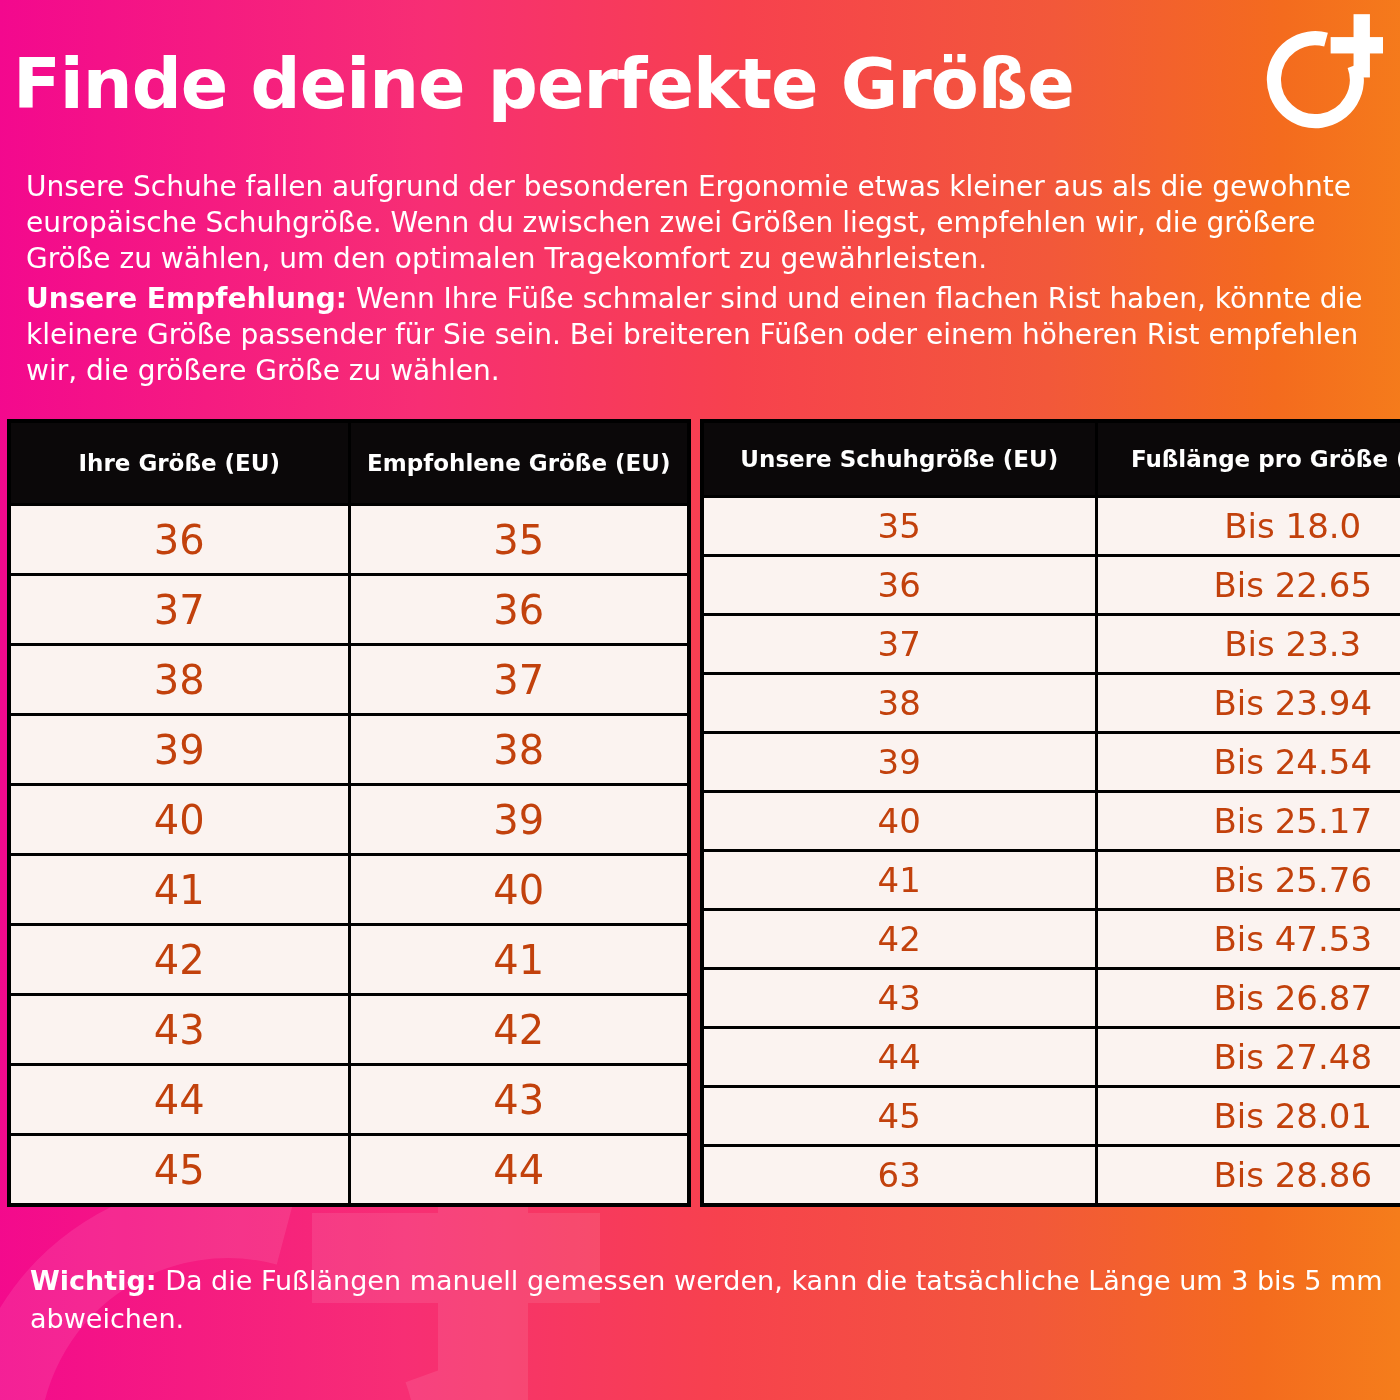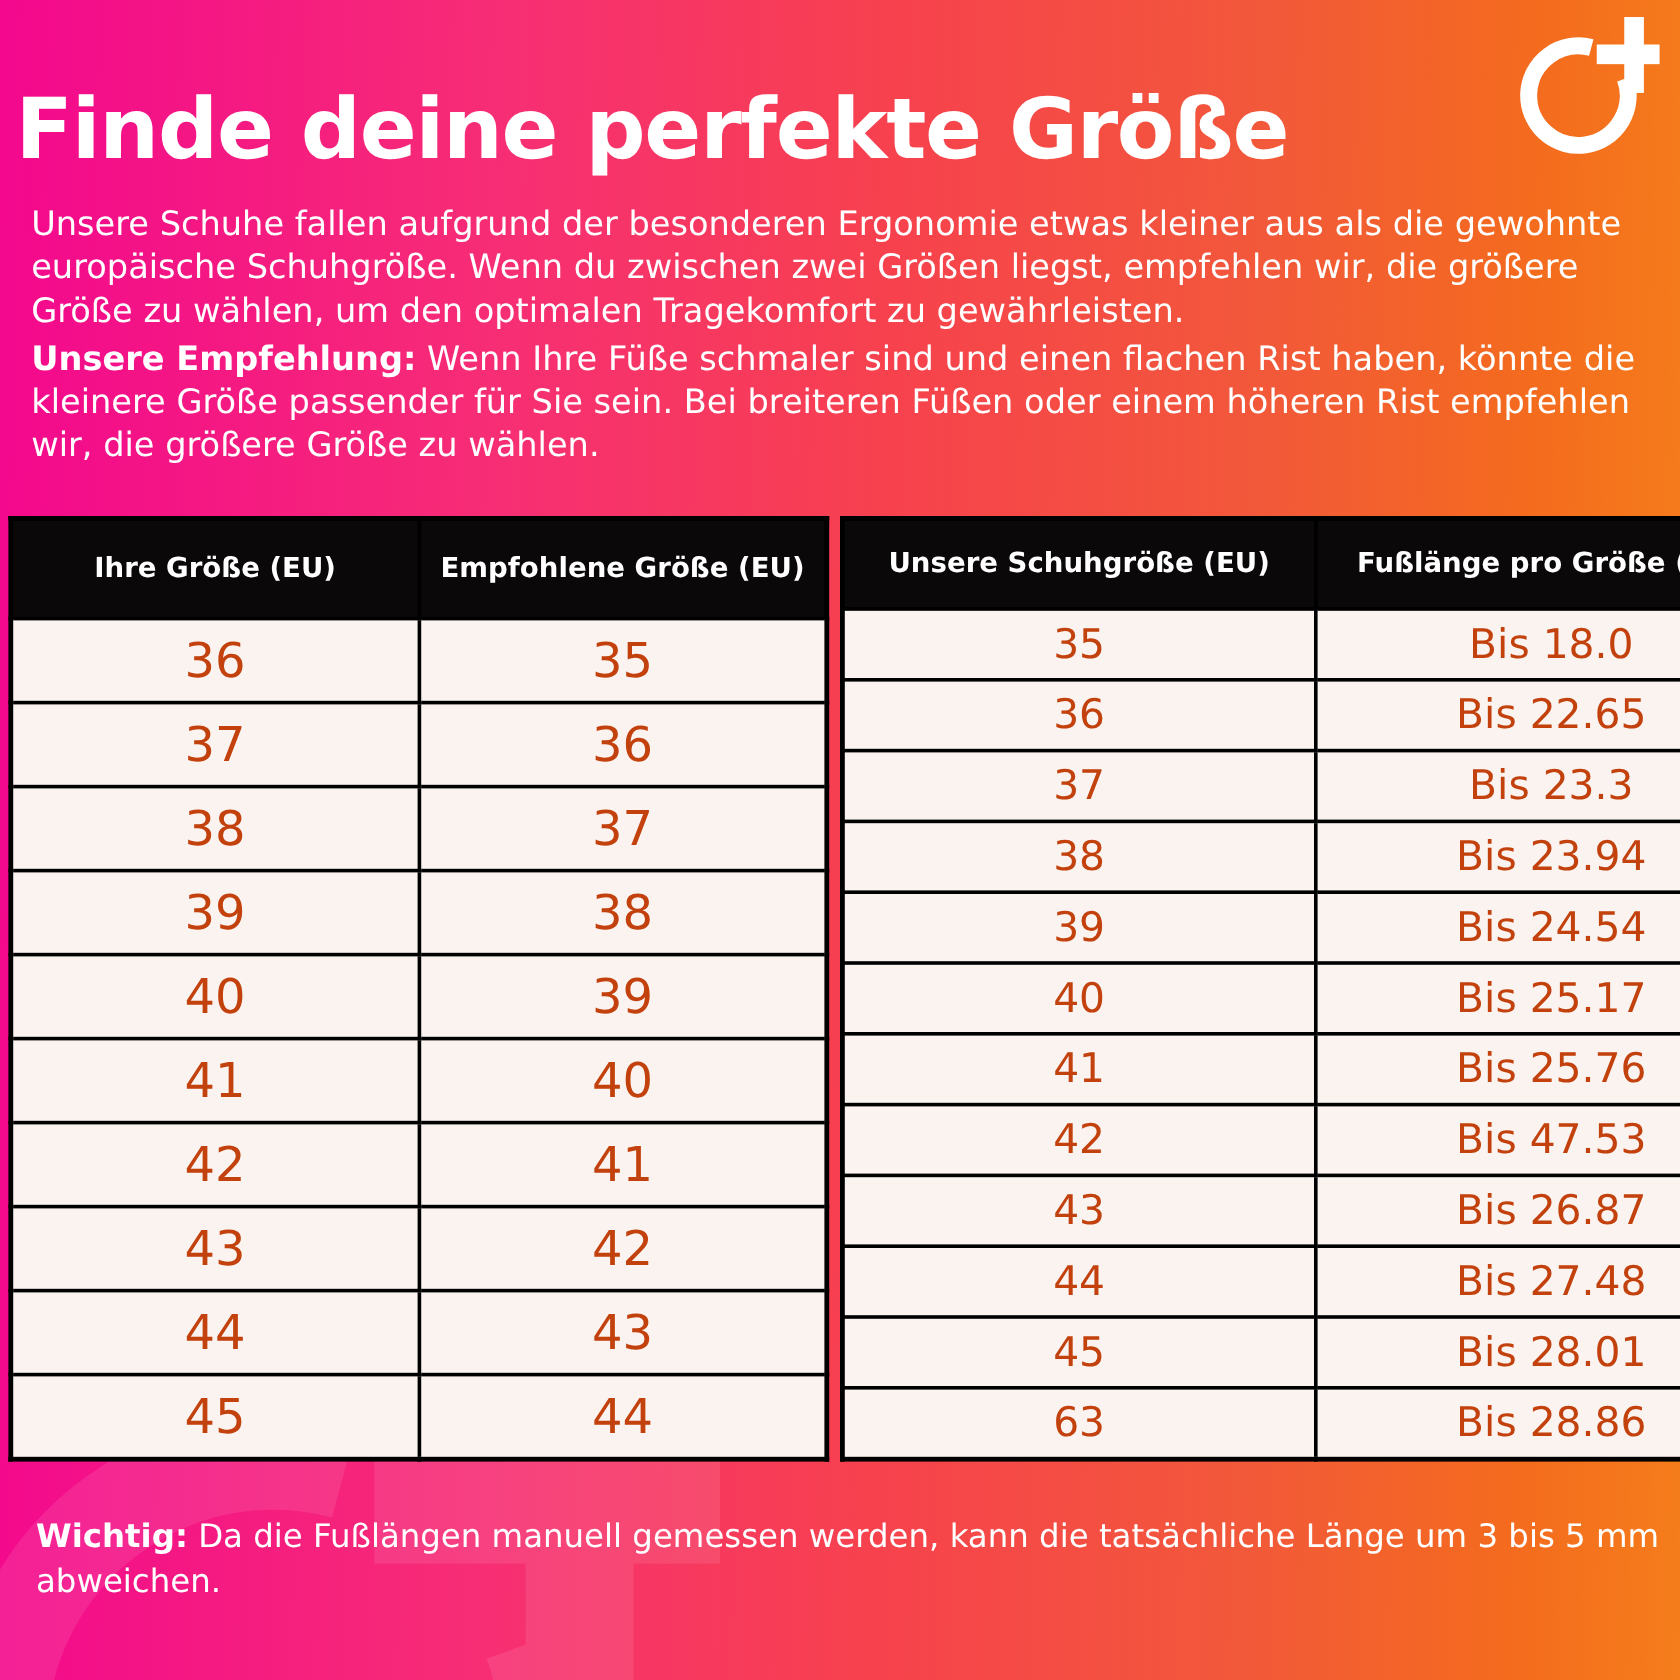--- a/index.html
+++ b/index.html
@@ -17,21 +17,21 @@
   }
   .watermark {
     position: absolute;
     left: -60px; top: 1075px;
     width: 660px; height: 660px;
     opacity: 0.09;
     z-index: 0;
   }
   .title {
     position: absolute;
-    left: 13px; top: 72px;
+    left: 13px; top: 48px;
     width: 1250px;
     margin: 0;
     color: #ffffff;
     font-size: 70px;
     line-height: 72px;
     font-weight: bold;
     letter-spacing: -1px;
     z-index: 2;
   }
   .logo {
@@ -50,21 +50,21 @@
     line-height: 36px;
     z-index: 2;
   }
   .para b { font-weight: bold; }
   .intro { top: 157px; }
   .recommendation { top: 269px; }
   .footer-note { top: 1250px; font-size: 27px; line-height: 38px; width: 1372px; left: 18px; }
 
   table {
     position: absolute;
-    top: 430px;
+    top: 419px;
     border-collapse: collapse;
     table-layout: fixed;
     z-index: 1;
     border: 4px solid #000000;
     padding-left: 35px;
   }
   .table-left  { left: 7px;   width: 684px; }
   .table-right { left: 700px; width: 792px; }
   th {
     background: #0B0809;

